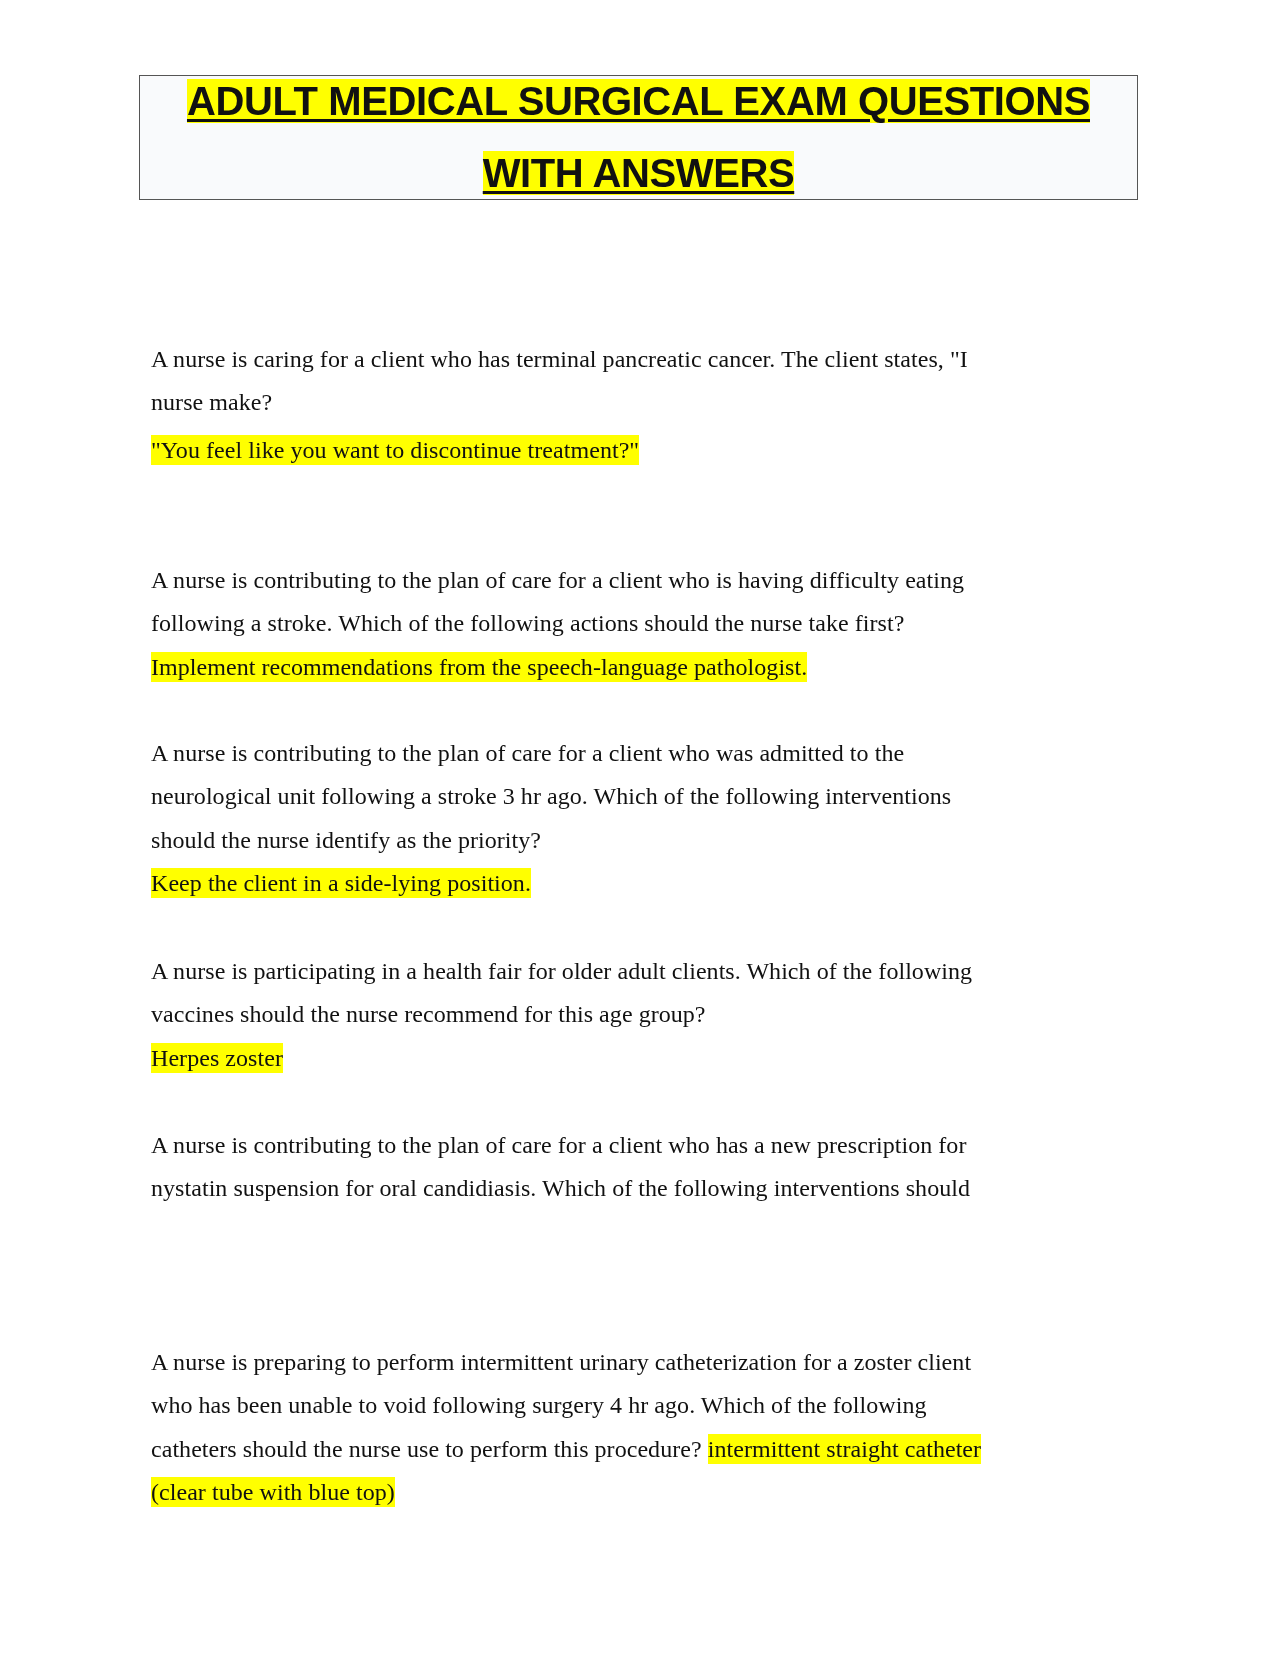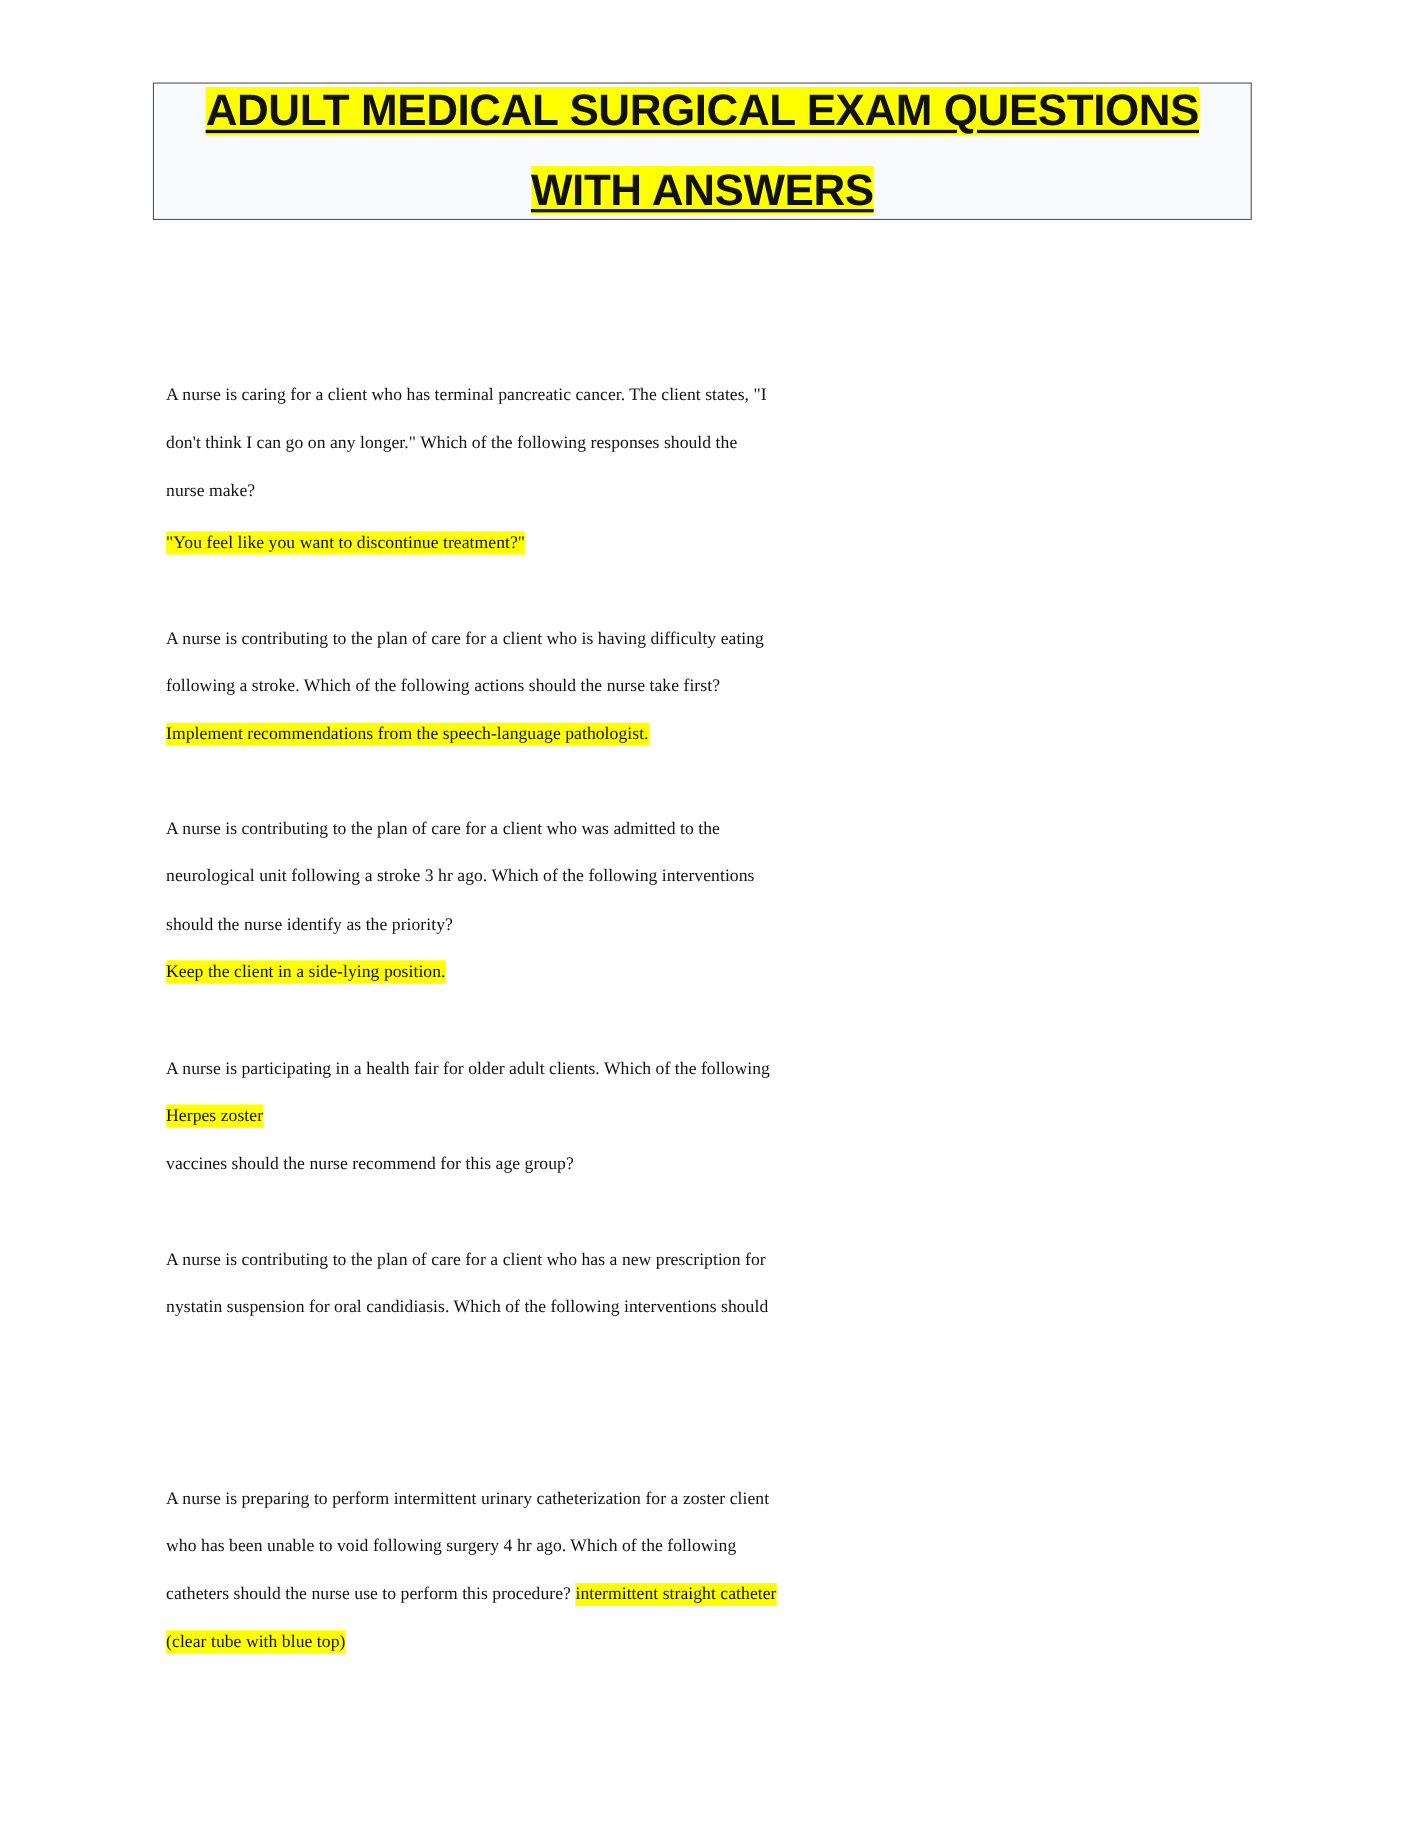--- a/index.html
+++ b/index.html
@@ -17,61 +17,60 @@
     font-size: 40px; line-height: 48px; color: #111111;
   }
   .title-line span {
     background: #ffff00; text-decoration: underline; text-decoration-thickness: 3px;
     text-underline-offset: 4px; letter-spacing: -0.4px;
   }
   .title-line.l1 { top: 1px; }
   .title-line.l2 { top: 73px; }
   .qa { position: absolute; left: 151px; width: 960px; }
   .line {
-    font-size: 16px; line-height: 43.3px; white-space: nowrap; letter-spacing: 0.05px;
+    font-size: 24px; line-height: 43.3px; white-space: nowrap; letter-spacing: 0.05px;
   }
   .hl { background: #ffff00; padding: 2px 0; }
   .answer { margin-top: 4px; }
 </style>
 </head>
 <body>
 
 <div class="title-box">
   <div class="title-line l2">
     <span>WITH ANSWERS</span>
   </div>
   <div class="title-line l1">
     <span>ADULT MEDICAL SURGICAL EXAM QUESTIONS</span>
   </div>
 </div>
 
 <div class="qa" style="top:338px;">
   <div class="line">A nurse is caring for a client who has terminal pancreatic cancer. The client states, "I</div>
-  <div class="line">don't think I can go on any longer." Which of the following responses should the</div>
   <div class="line">nurse make?</div>
   <div class="line answer"><span class="hl">"You feel like you want to discontinue treatment?"</span></div>
 </div>
 
 <div class="qa" style="top:559px;">
   <div class="line">A nurse is contributing to the plan of care for a client who is having difficulty eating</div>
   <div class="line">following a stroke. Which of the following actions should the nurse take first?</div>
   <div class="line"><span class="hl">Implement recommendations from the speech-language pathologist.</span></div>
 </div>
 
 <div class="qa" style="top:732px;">
   <div class="line">A nurse is contributing to the plan of care for a client who was admitted to the</div>
   <div class="line">neurological unit following a stroke 3 hr ago. Which of the following interventions</div>
   <div class="line">should the nurse identify as the priority?</div>
   <div class="line"><span class="hl">Keep the client in a side-lying position.</span></div>
 </div>
 
 <div class="qa" style="top:950px;">
   <div class="line">A nurse is participating in a health fair for older adult clients. Which of the following</div>
+  <div class="line">vaccines should the nurse recommend for this age group?</div>
   <div class="line"><span class="hl">Herpes zoster</span></div>
-  <div class="line">vaccines should the nurse recommend for this age group?</div>
 </div>
 
 <div class="qa" style="top:1124px;">
   <div class="line">A nurse is contributing to the plan of care for a client who has a new prescription for</div>
   <div class="line">nystatin suspension for oral candidiasis. Which of the following interventions should</div>
 </div>
 
 <div class="qa" style="top:1341px;">
   <div class="line">A nurse is preparing to perform intermittent urinary catheterization for a zoster client</div>
   <div class="line">who has been unable to void following surgery 4 hr ago. Which of the following</div>

